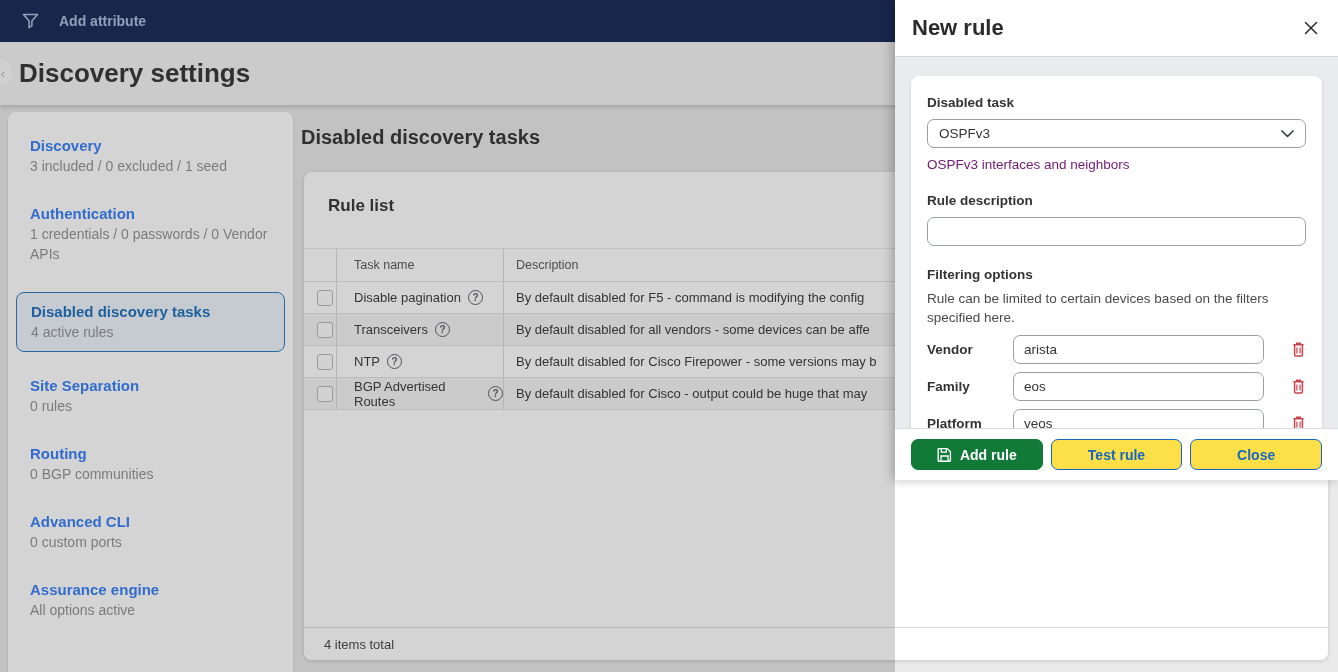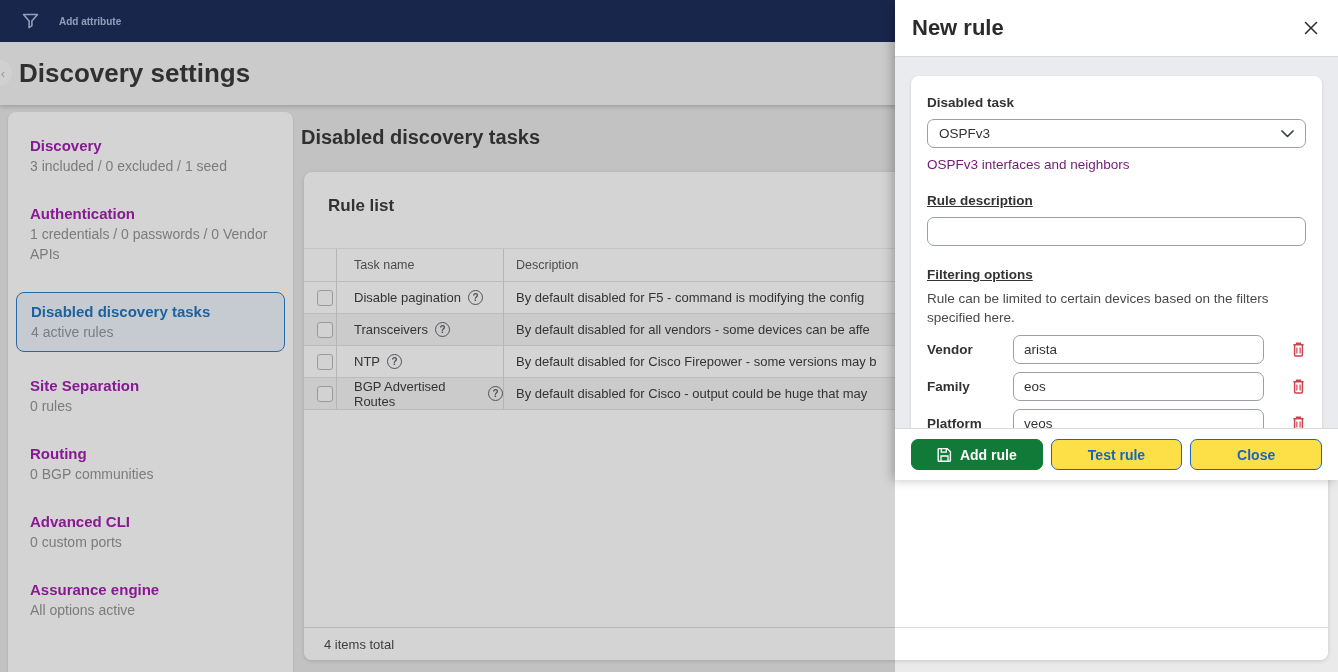--- a/index.html
+++ b/index.html
@@ -11,21 +11,21 @@
   }
 
   
   .topbar {
     position:absolute; left:0; top:0; width:1338px; height:42px;
     background:#1b2b5a; display:flex; align-items:center; padding-left:22px;
     z-index:1;
   }
   .topbar .funnel { width:17px; height:16px; margin-right:20px; }
   .topbar .add-attr {
-    color:#a9c0de; font-size:10px; font-weight:700; cursor:pointer;
+    color:#a9c0de; font-size:14px; font-weight:700; cursor:pointer;
   }
 
   
   .pagehead {
     position:absolute; left:0; top:42px; width:1338px; height:63px;
     background:#f4f4f4; box-shadow:0 2px 4px rgba(0,0,0,.18);
     display:flex; align-items:center; padding-left:19px; z-index:1;
   }
   .pagehead h1 { font-size:26px; font-weight:700; color:#383838; }
   .collapse-glyph {
@@ -36,21 +36,21 @@
   .collapse-glyph::after { content:"\2039"; }
 
   
   .sidebar {
     position:absolute; left:8px; top:112px; width:285px; height:560px;
     background:#ffffff; border-radius:8px 8px 0 0;
     box-shadow:0 1px 3px rgba(0,0,0,.12);
     padding-top:24px; z-index:1;
   }
   .side-item { padding:0 14px 0 22px; margin-bottom:28px; cursor:pointer; }
-  .side-item .t { font-size:15px; font-weight:700; color:#a21caf; line-height:20px; }
+  .side-item .t { font-size:15px; font-weight:700; color:#3b82f6; line-height:20px; }
   .side-item .s { font-size:14px; color:#949494; line-height:20px; }
   .side-item.selected {
     margin:0 8px 24px 8px; padding:9px 14px;
     border:1px solid #2e7cc4; border-radius:8px; background:#eef5fc;
   }
   .side-item.selected .t { color:#2373bd; }
 
   
   .main-title {
     position:absolute; left:301px; top:126px; font-size:20px;
@@ -121,21 +121,21 @@
     padding:18px 16px 48px 16px;
   }
   .f-label { font-size:13.5px; font-weight:700; color:#333; line-height:17px; }
   .select {
     margin-top:8px; height:29px; border:1px solid #9aa0a6; border-radius:7px;
     display:flex; align-items:center; padding:0 11px; cursor:pointer;
     font-size:13.5px; color:#333; background:#fff;
   }
   .select .chev { margin-left:auto; }
   .helper { margin-top:9px; font-size:13.5px; color:#701a75; }
-  .gap20 { margin-top:20px;text-decoration:underline; }
+  .gap20 { margin-top:20px; }
   .text-input {
     margin-top:8px; width:100%; height:29px; border:1px solid #9aa0a6;
     border-radius:7px; padding:0 10px; font-size:13.5px; color:#333;
     font-family:"Liberation Sans", sans-serif; background:#fff;
   }
   .filter-desc { margin-top:6px; font-size:13.5px; color:#4a4a4a; line-height:19px; }
   .filter-row { display:flex; align-items:center; margin-top:8px;gap:16px; }
   .filter-row:first-of-type { margin-top:12px; }
   .filter-row .fl { width:70px; flex:none; font-size:13.5px; font-weight:700; color:#333; }
   .filter-row input {

